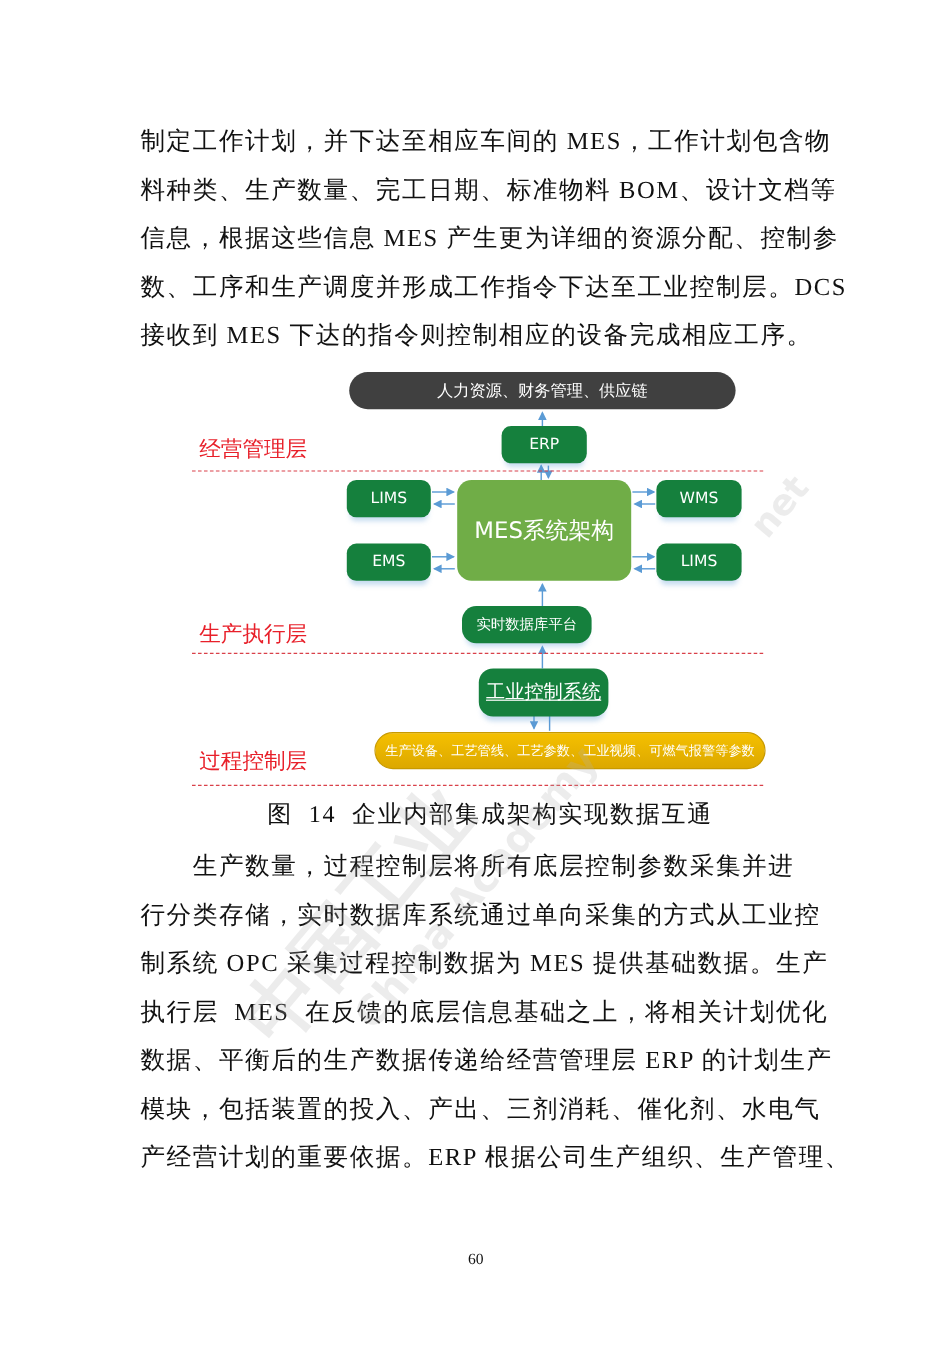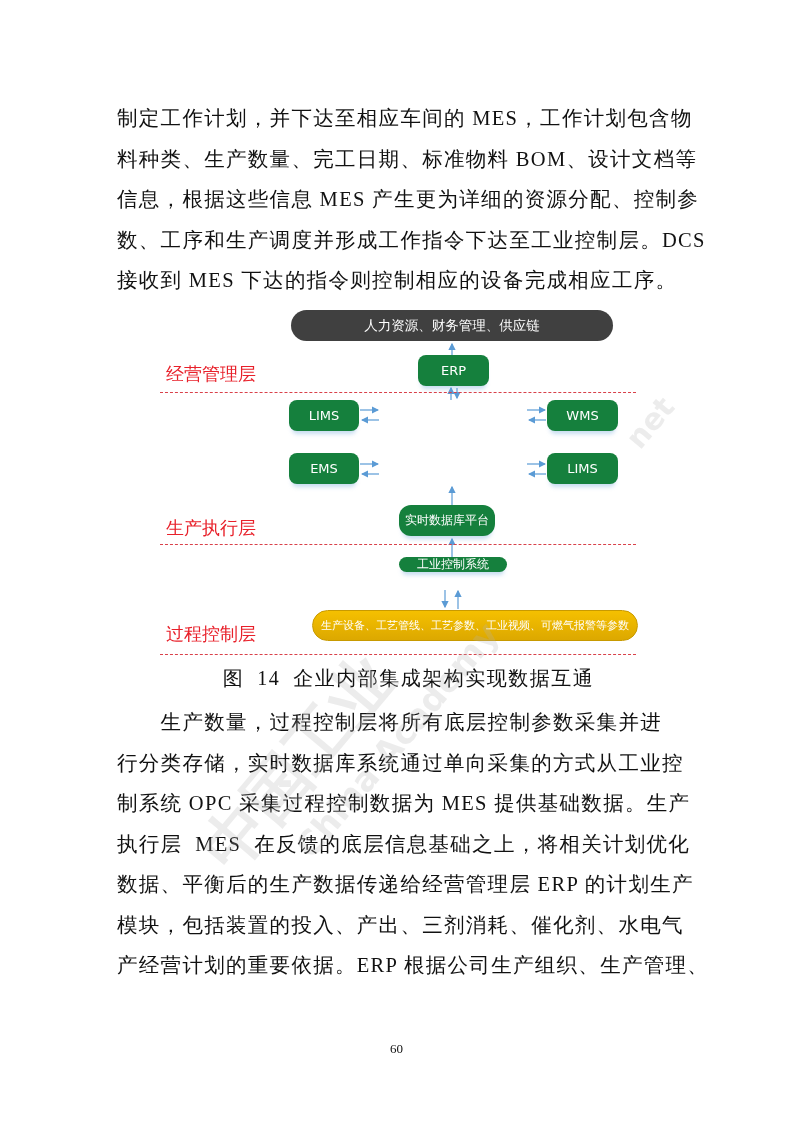--- a/index.html
+++ b/index.html
@@ -65,28 +65,29 @@
   </svg>
 
   <div class="box gold" style="left:291px; top:310px; width:322px; height:31px;">人力资源、财务管理、供应链</div>
   <div class="box blue" style="left:418px; top:355px; width:71px; height:31px;">ERP</div>
 
   <div class="layer-label" style="left:166px; top:362px;">经营管理层</div>
   <div class="dash" style="top:392px;"></div>
 
   <div class="box blue" style="left:289px; top:400px; width:70px; height:31px;">LIMS</div>
   <div class="box blue" style="left:289px; top:453px; width:70px; height:31px;">EMS</div>
+  <div class="box green" style="left:381px; top:400px; width:145px; height:84px;">MES系统架构</div>
   <div class="box blue" style="left:547px; top:400px; width:71px; height:31px;">WMS</div>
   <div class="box blue" style="left:547px; top:453px; width:71px; height:31px;">LIMS</div>
 
-  <div class="box blue" style="left:399px; top:505px; width:96px; height:31px; font-size:12px; border-radius:12px;">实时数据库平台</div>
+  <div class="box blue" style="left:385px; top:505px; width:108px; height:31px; font-size:12px; border-radius:12px;">实时数据库平台</div>
   <div class="layer-label" style="left:166px; top:516px;">生产执行层</div>
   <div class="dash" style="top:544px;"></div>
 
-  <div class="box blue" style="left:399px; top:557px; width:108px; height:15px; font-size:12px; border-radius:12px;">工业控制系统</div>
+  <div class="box blue" style="left:399px; top:557px; width:108px; height:40px; font-size:16px; border-radius:12px;text-decoration:underline;">工业控制系统</div>
 
   <div class="box gold2" style="left:312px; top:610px; width:326px; height:31px;text-align:center;">生产设备、工艺管线、工艺参数、工业视频、可燃气报警等参数</div>
   <div class="layer-label" style="left:166px; top:622px;">过程控制层</div>
   <div class="dash" style="top:654px;"></div>
 </div>
 
 <div class="caption" style="white-space:pre;padding-left:12px;">图  14  企业内部集成架构实现数据互通</div>
 
 <div class="para" style="top:702px;">
   <span class="line">　　生产数量，过程控制层将所有底层控制参数采集并进</span>

